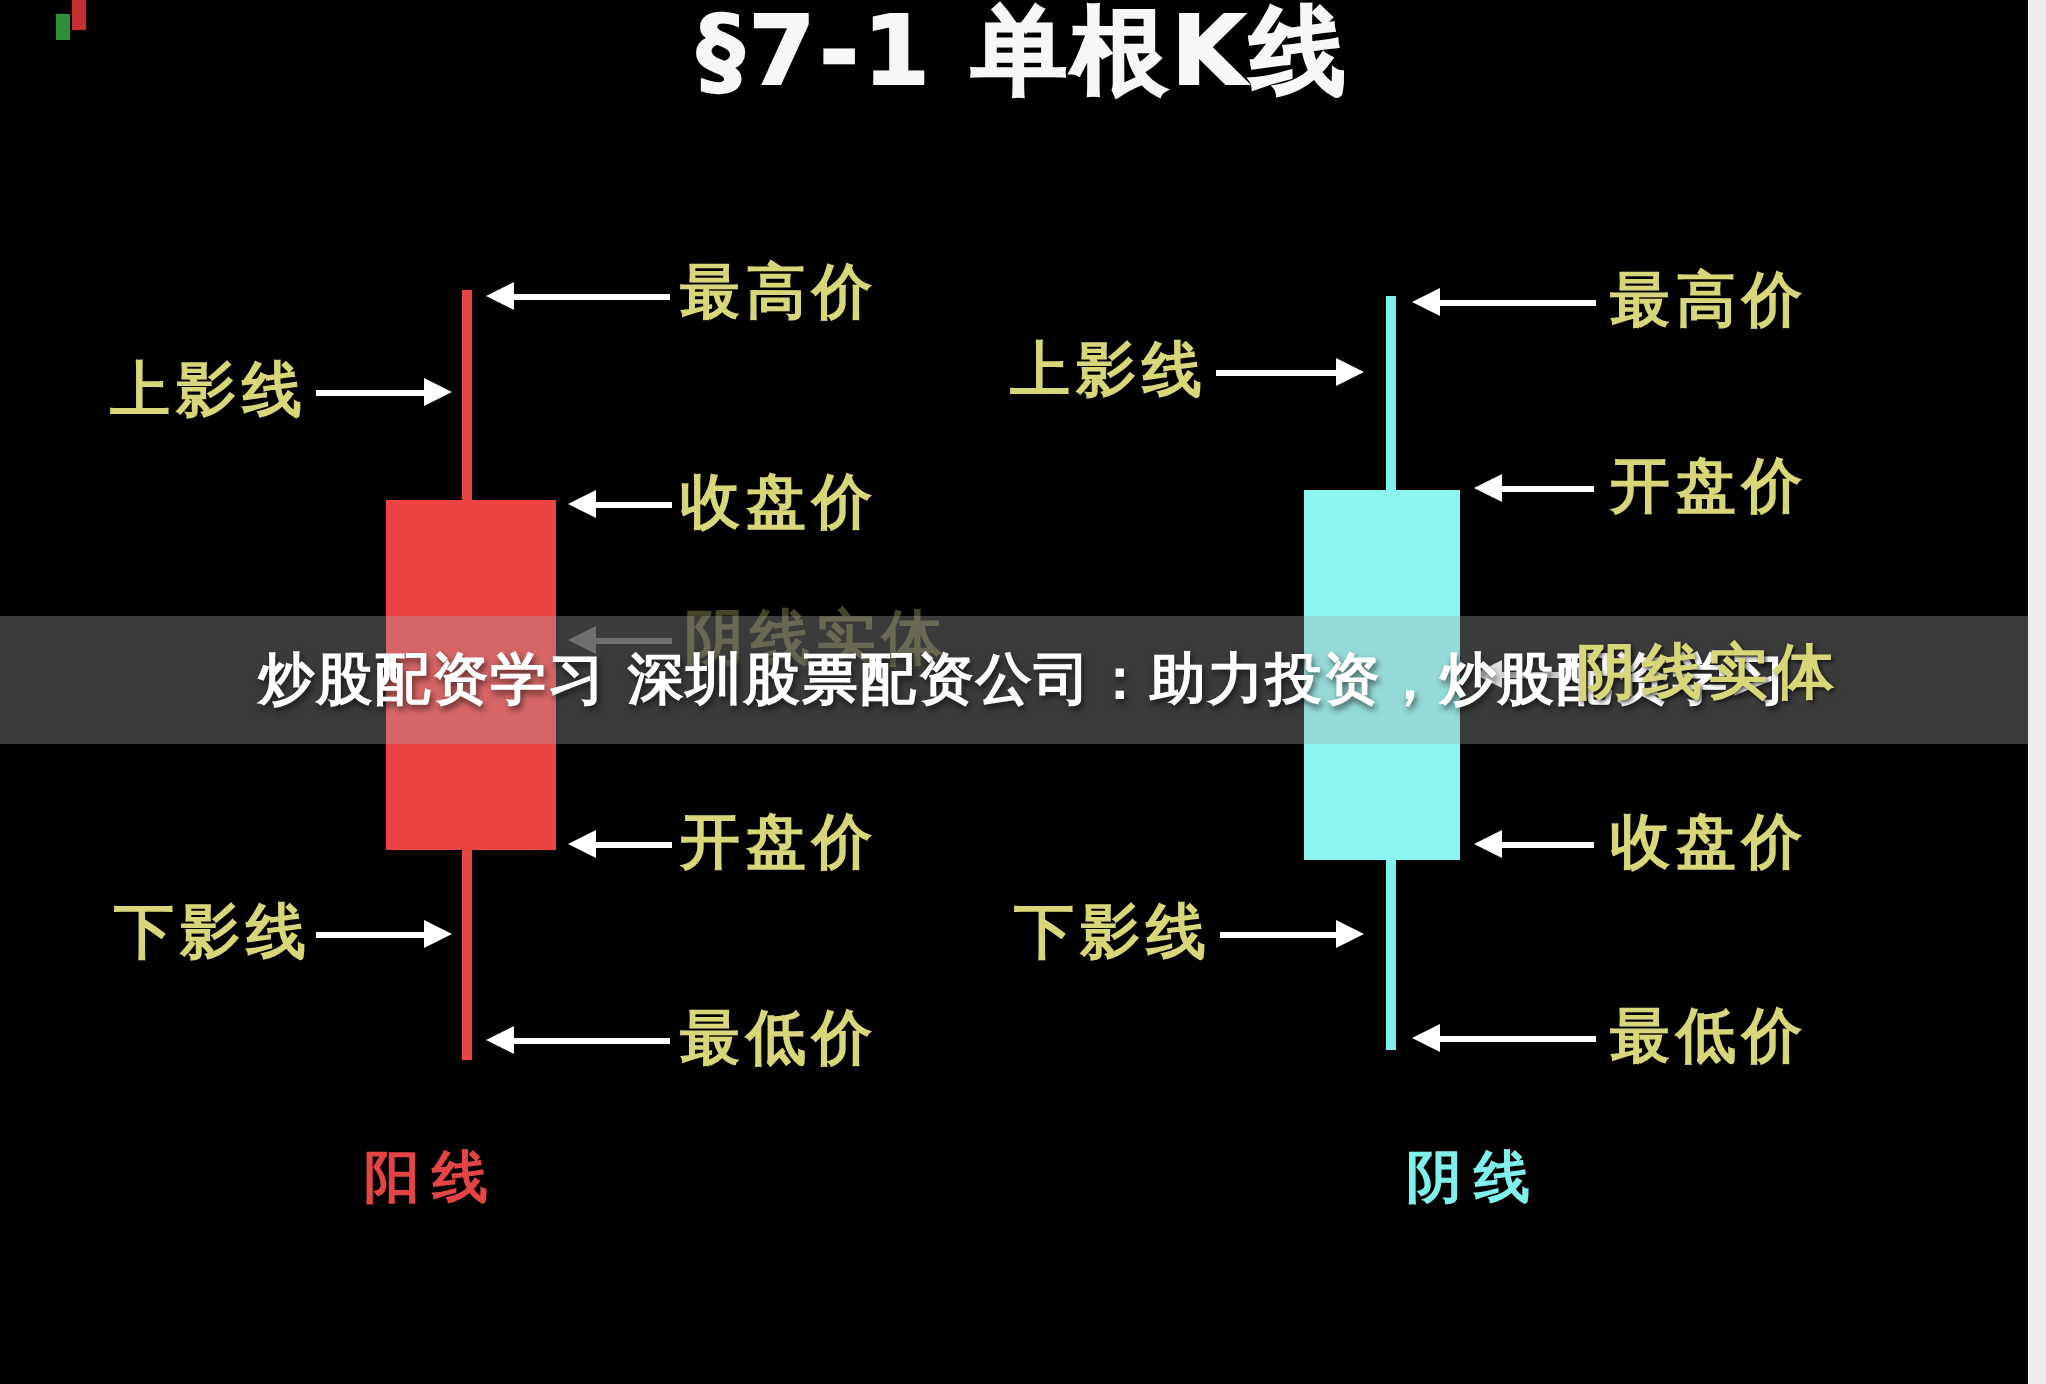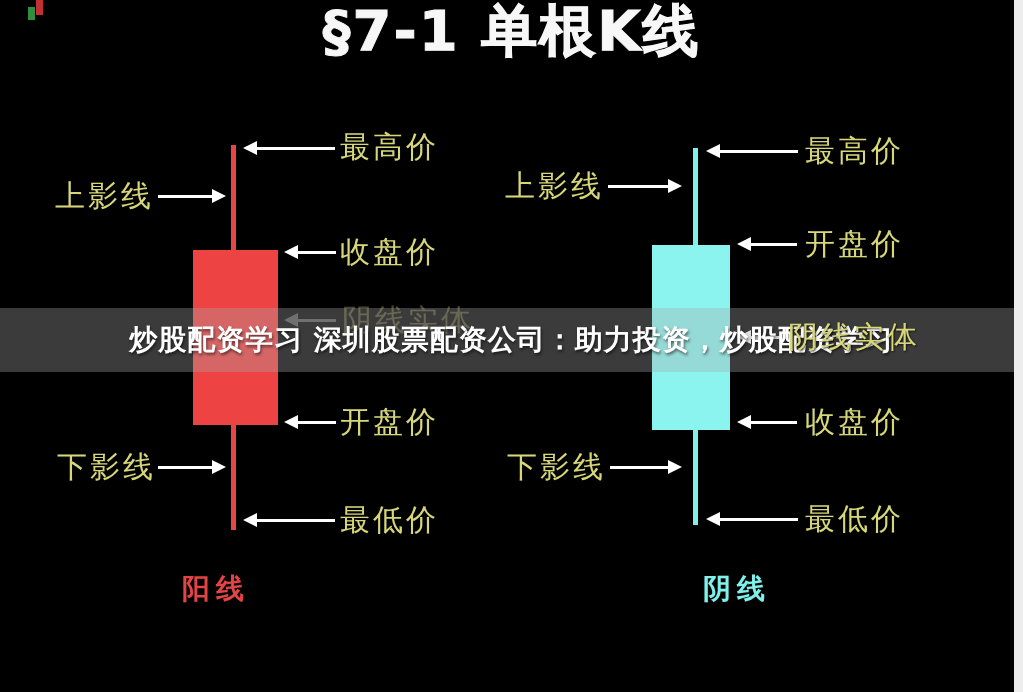--- a/index.html
+++ b/index.html
@@ -4,32 +4,32 @@
 <style>
   html,body { margin:0; padding:0; background:#000; }
   .stage {
     position:relative; width:1023px; height:692px;
     background:#000; overflow:hidden;
     font-family:"DejaVu Sans","Liberation Sans",sans-serif;
   }
   .title {
     position:absolute; left:0; top:0; width:100%; margin:0;
     text-align:center; color:#f7f7f7;
-    font-size:56px; line-height:1.1; font-weight:900; letter-spacing:2px;
+    font-size:48px; line-height:1.1; font-weight:900; letter-spacing:2px;
     -webkit-text-stroke:1px #f7f7f7;
     z-index:2;
   }
   .wick { position:absolute; width:5px; z-index:1; }
   .wick.red { background:#e84545; }
   .wick.cyan { background:#7ff0ea; }
   .candle-body { position:absolute; z-index:1; }
   .candle-body.red { background:#ee4343; }
   .candle-body.cyan { background:#8bf4ee; }
   .lbl {
-    position:absolute; color:#d7d77a; font-weight:400;
+    position:absolute; color:#d7d77a; font-weight:700;
     font-size:30px; line-height:1; letter-spacing:3px; white-space:nowrap;
     z-index:2; text-shadow:1px 1px 2px rgba(0,0,0,0.7);
   }
   .name {
     position:absolute; font-weight:900; font-size:28px; line-height:1;
     letter-spacing:6px; white-space:nowrap; z-index:2;
   }
   .name.red-name { color:#e34444; }
   .name.cyan-name { color:#7ff0ea; }
   .arrow { position:absolute; display:flex; align-items:center; height:14px; z-index:2; }

